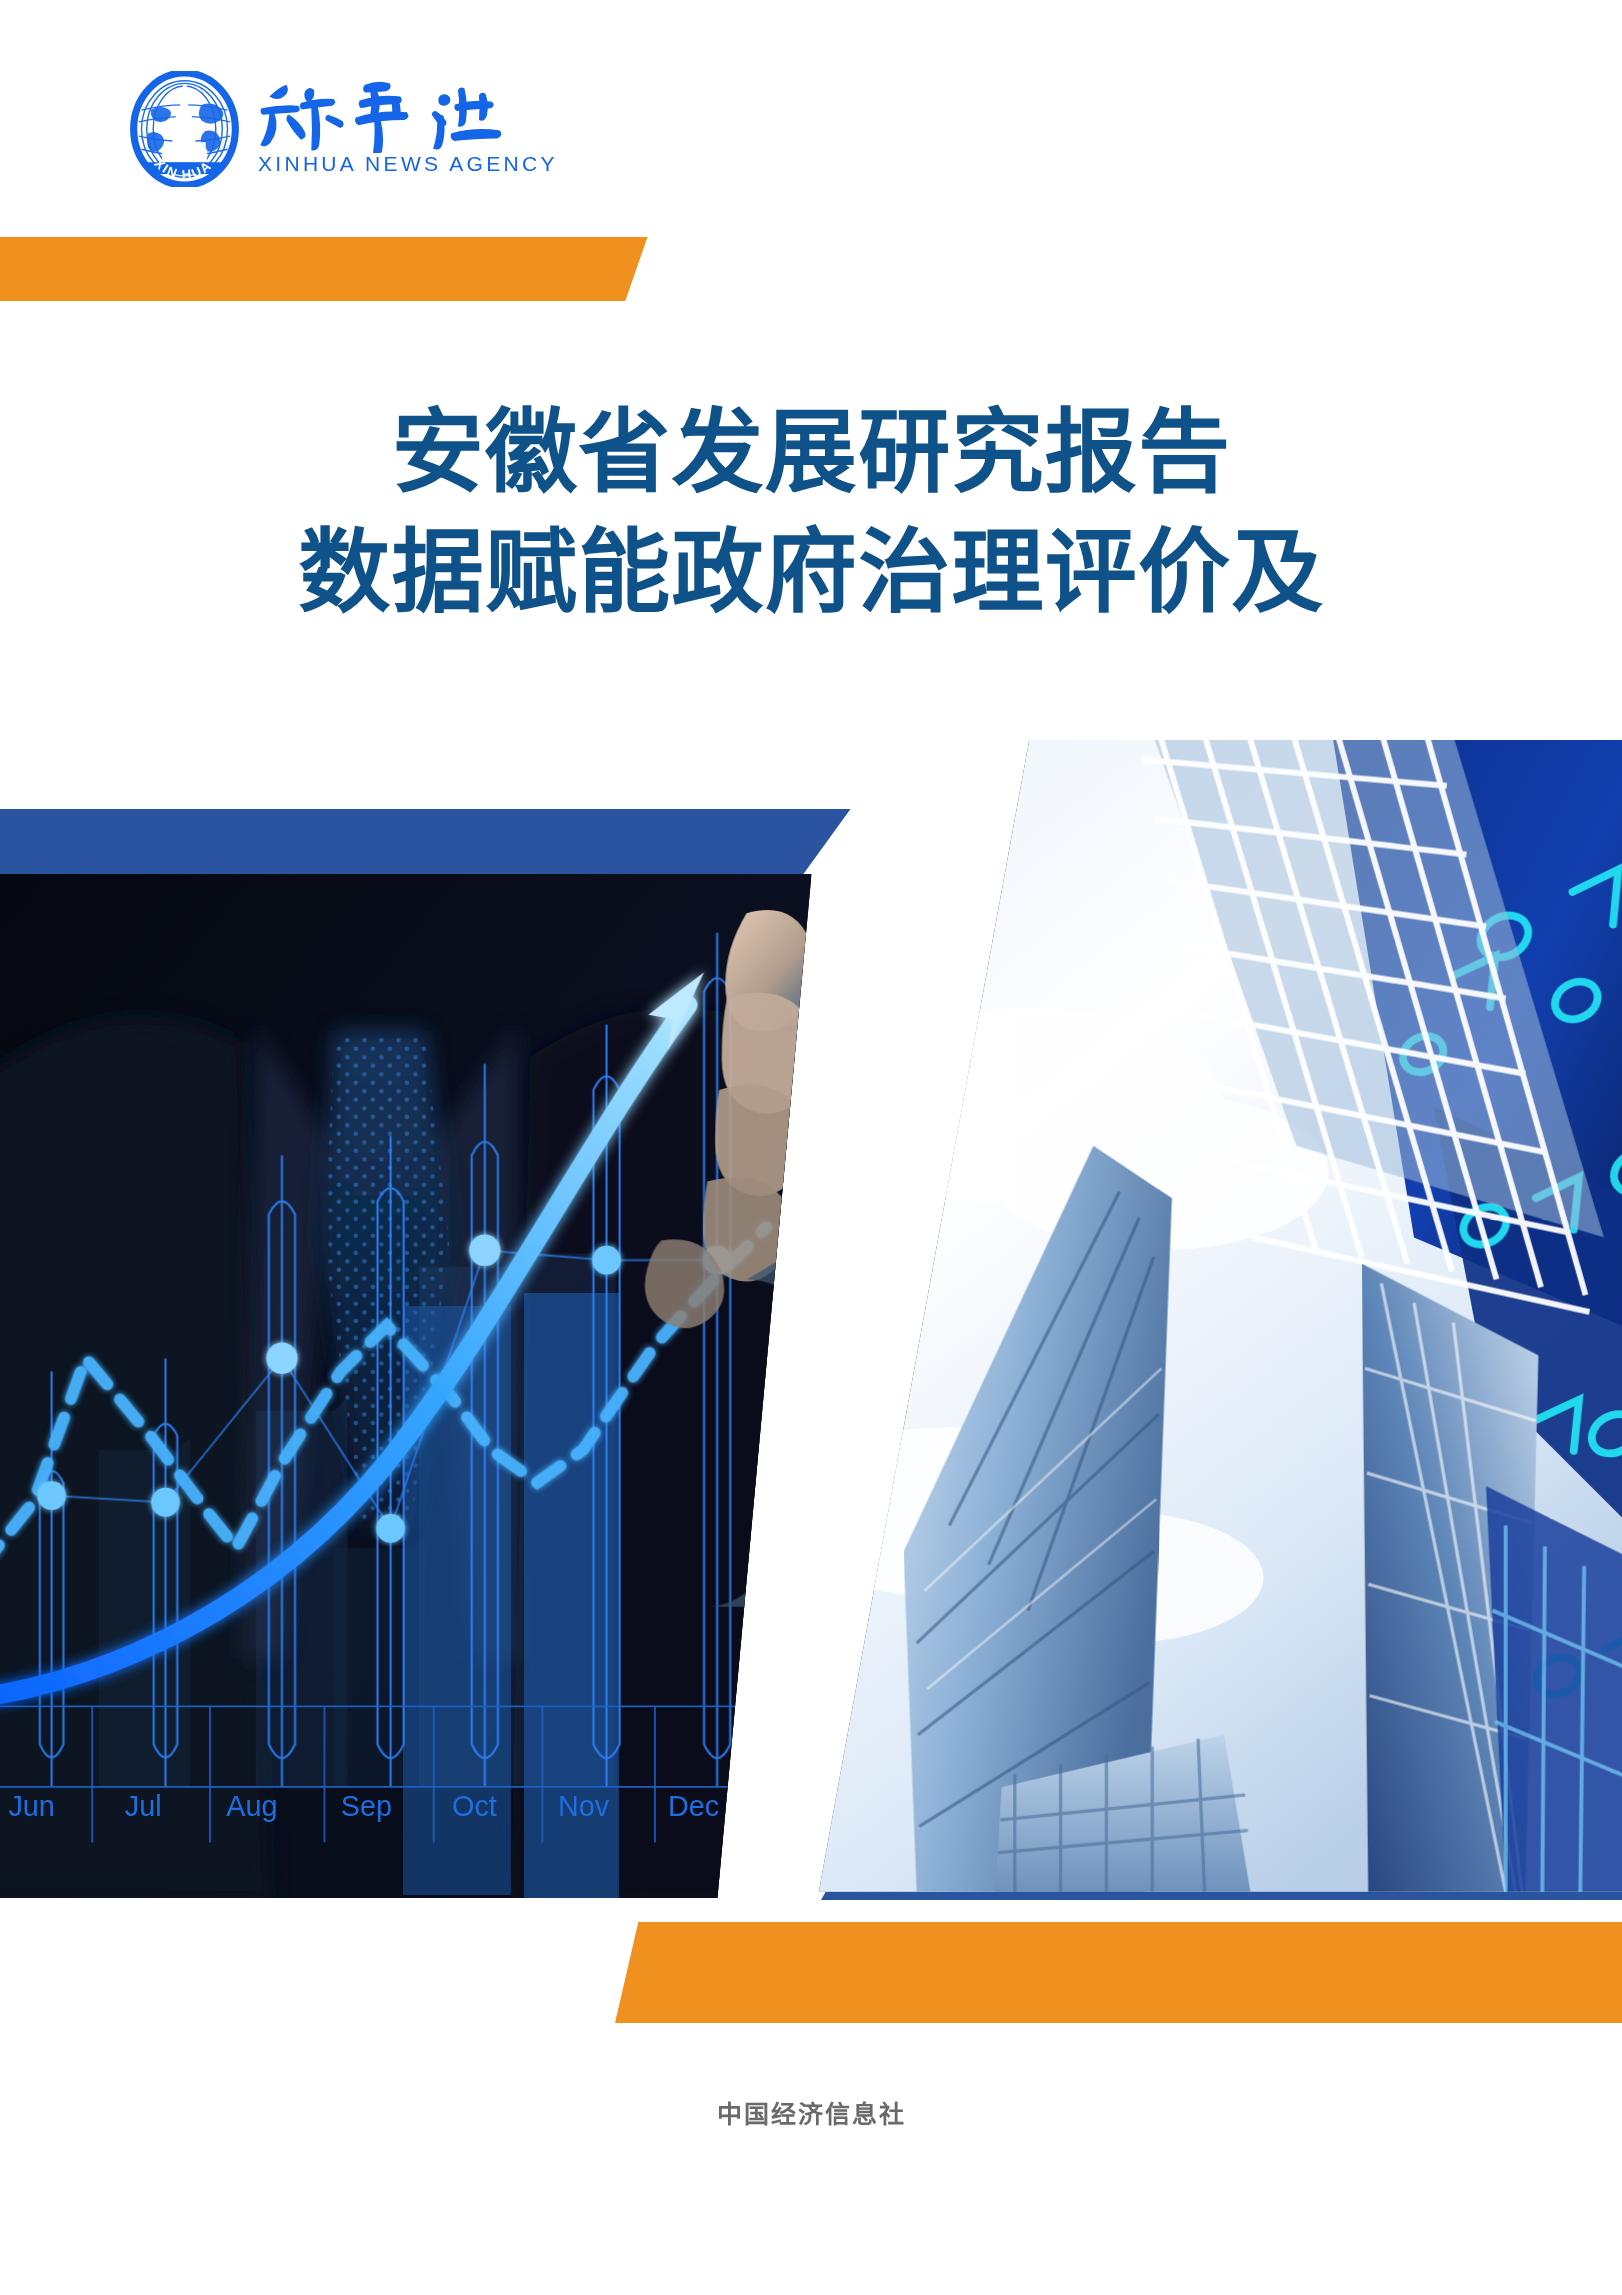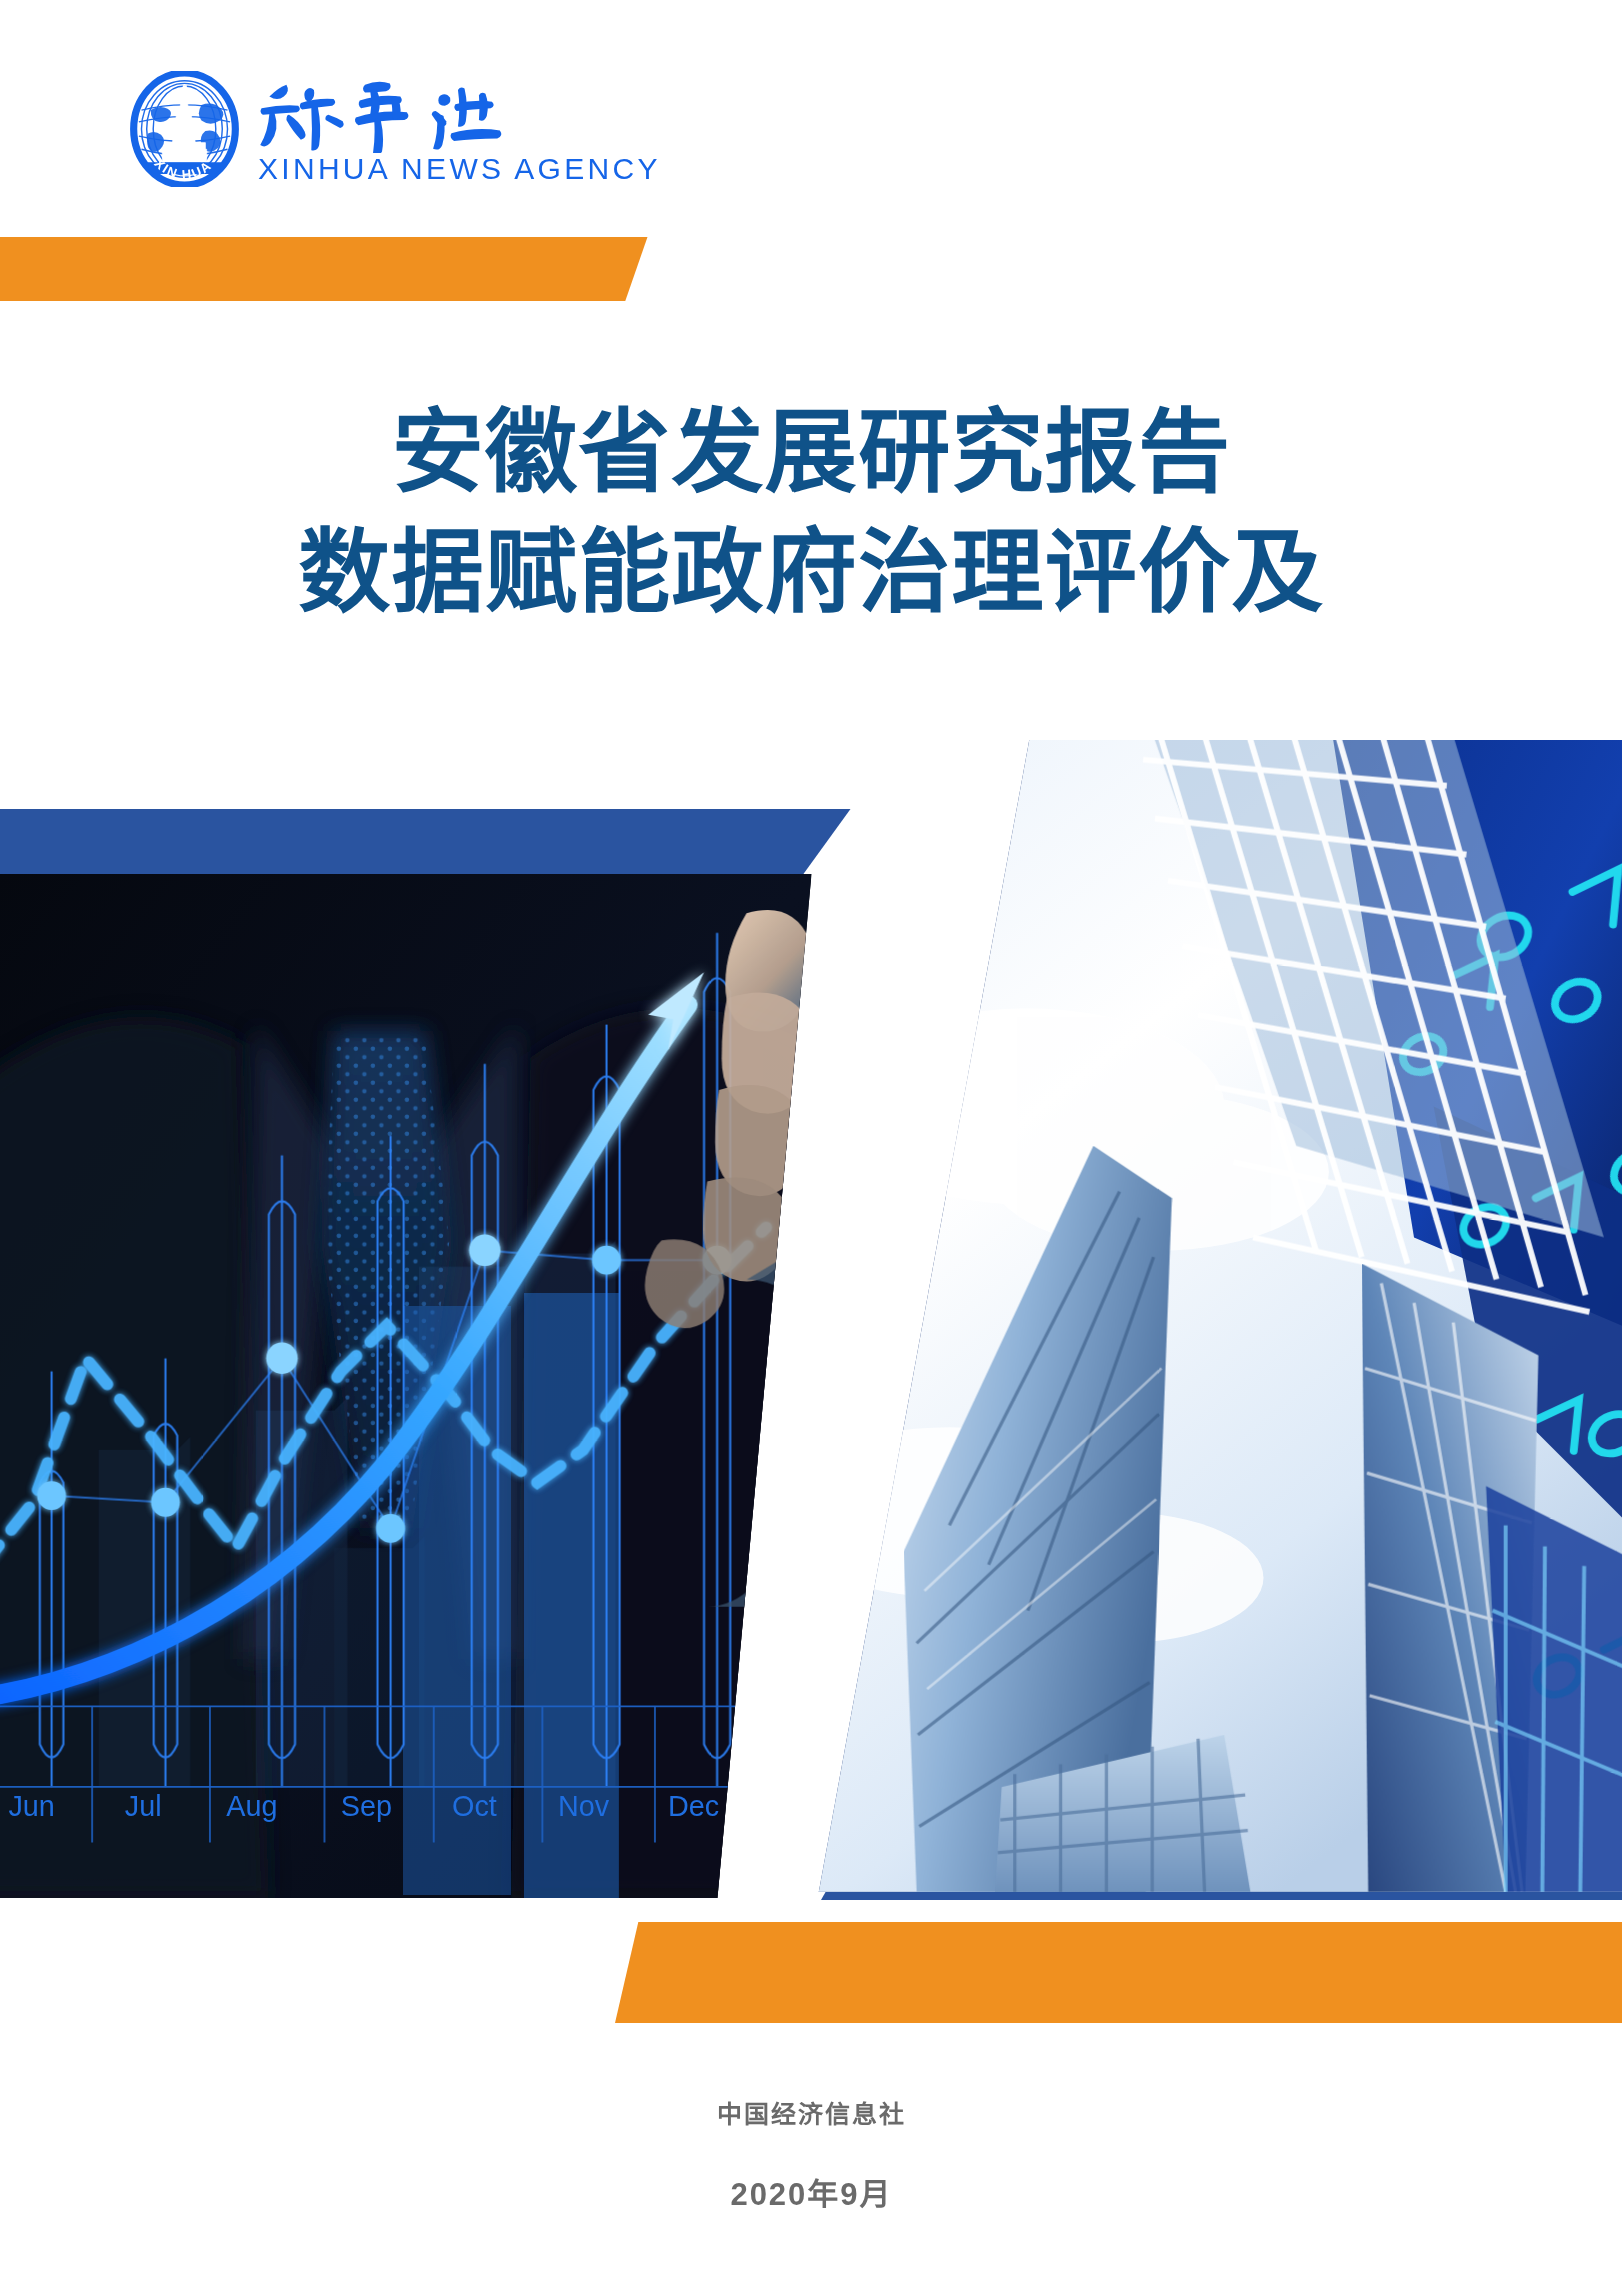--- a/index.html
+++ b/index.html
@@ -45,21 +45,21 @@
     left:0;
     top:2.6px;
     width:275px;
     height:79px;
   }
   .logo-cn svg{display:block;width:275px;height:79px;}
   .logo-en{
     position:absolute;
     left:2.6px;
     top:81px;
-    font-size:30px;
+    font-size:21px;
     letter-spacing:3.3px;
     color:#1565e8;
     font-weight:400;
     font-family:"Liberation Sans","DejaVu Sans",sans-serif;
     white-space:nowrap;
   }
 
   
   .bar-orange-top{
     position:absolute;
@@ -579,17 +579,16 @@
           <text x="1030" y="1440">Dec</text>
         </g>
       </svg>
     </div>
   </div>
 
   <div class="bar-orange-bottom"></div>
 
   <div class="footer">
     <span class="footer-org">中国经济信息社</span>
-    <span class="footer-date">2020年9月</span>
   </div>
 
 </div>
 
 
 </body></html>

